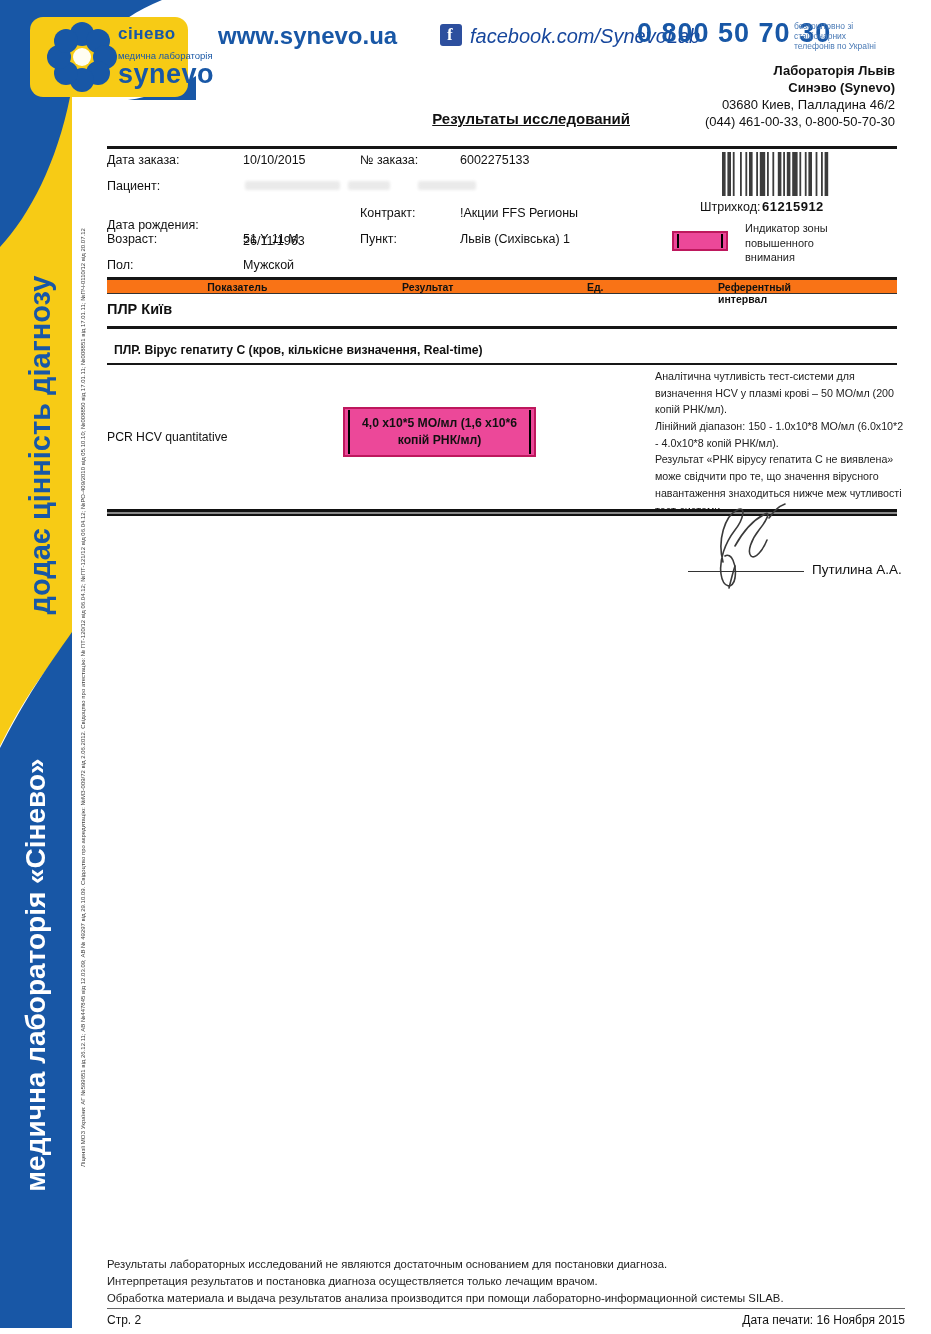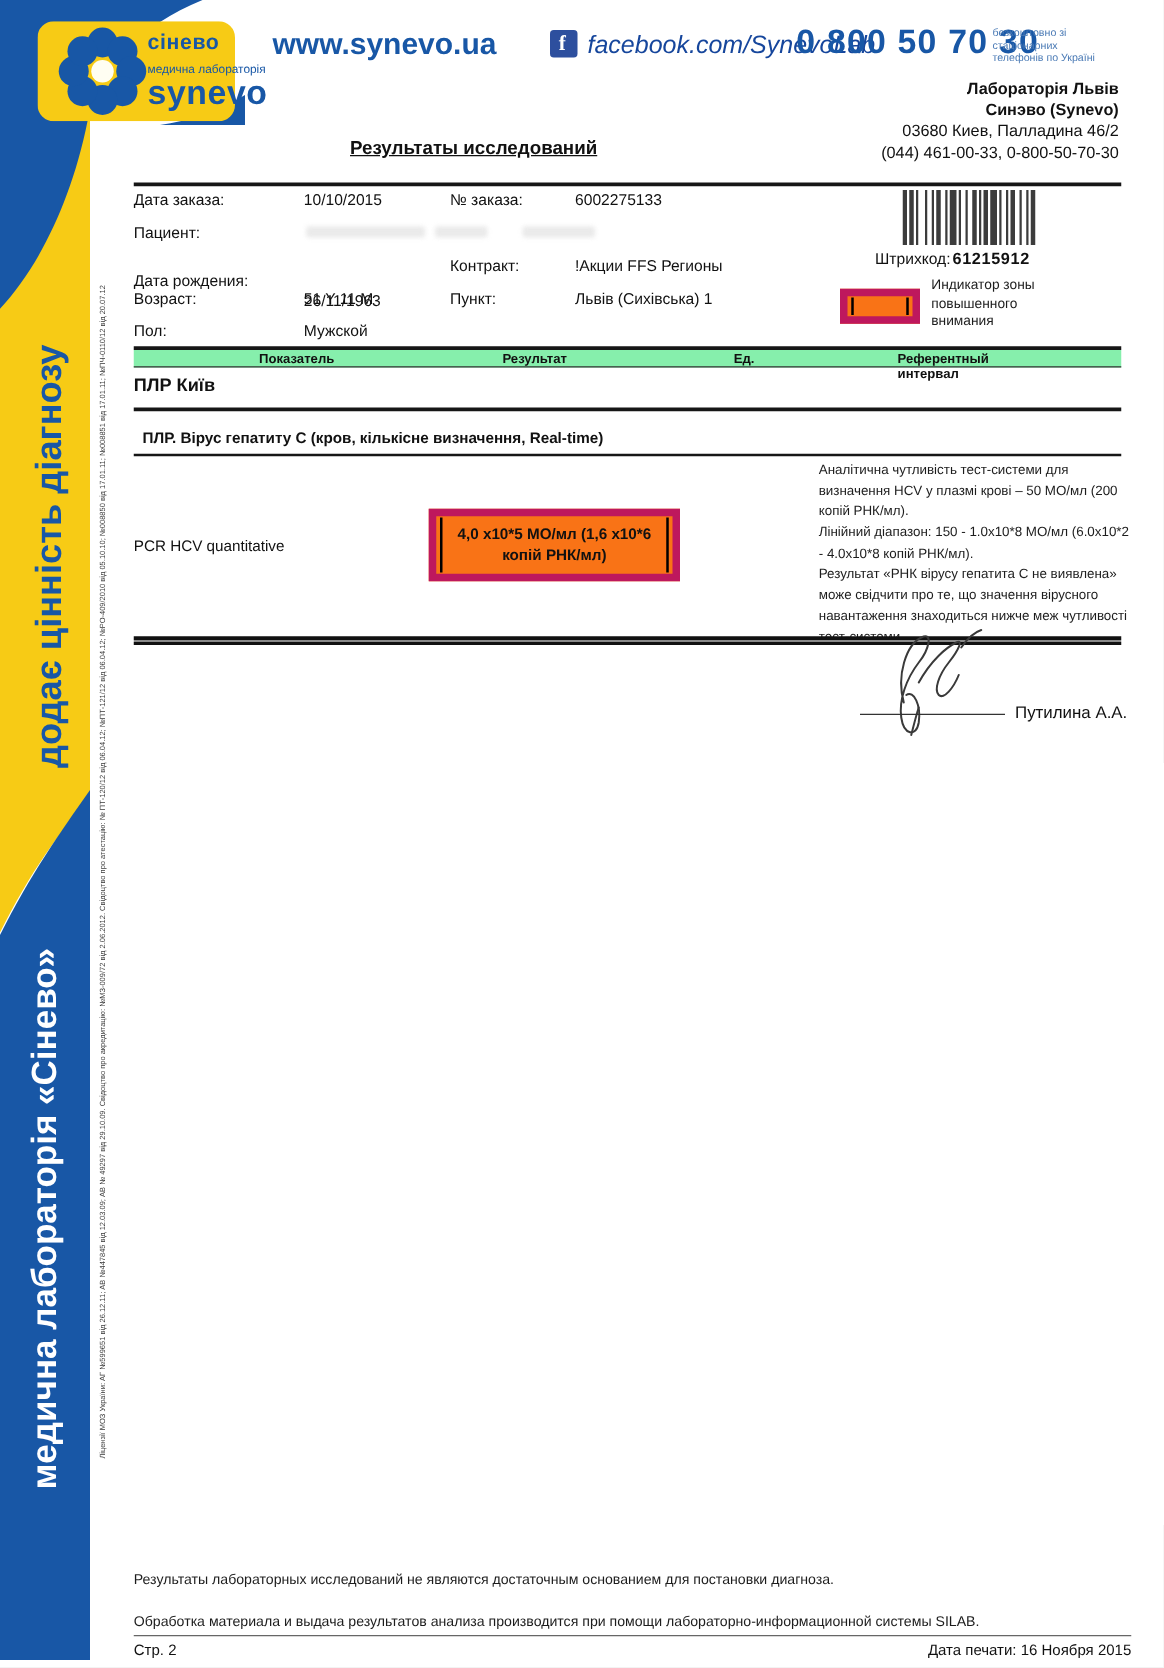--- a/index.html
+++ b/index.html
@@ -9,25 +9,25 @@
   .b{font-weight:bold;}
   .it{font-style:italic;}
   .blue{color:#1857a6;}
   .navy{color:#16469c;}
   
   .vtext{position:absolute;transform:rotate(-90deg);transform-origin:center;white-space:nowrap;text-align:center;}
   
   .flabel{font-size:12.5px;color:#111;}
   .fval{font-size:12.5px;color:#111;}
   
-  .thead{position:absolute;left:107px;width:790px;height:13px;background:#86efac;border-bottom:1px solid #333;}
+  .thead{position:absolute;left:107px;width:790px;height:13px;background:#f97316;border-bottom:1px solid #333;}
   .thead span{position:absolute;top:1px;font-size:10.5px;font-weight:bold;transform:translateX(-50%);}
   .hline{position:absolute;background:#161616;}
   
-  .railbox{position:absolute;border:6px solid #be185d;background:#f97316;}
+  .railbox{position:absolute;border:2px solid #be185d;background:#ec4899;}
   .railbox::before,.railbox::after{content:"";position:absolute;top:1px;bottom:1px;width:2px;background:#000;}
   .railbox::before{left:3px;} .railbox::after{right:3px;}
   .refpara{font-size:10.7px;line-height:1.56;color:#1d1d1d;}
   .redact{position:absolute;height:9px;background:#e3e3e3;filter:blur(1.5px);opacity:.75;border-radius:2px;}
   .disc{font-size:11.3px;color:#1d1d1d;}
 </style>
 </head>
 <body>
 
 <div id="page">
@@ -80,21 +80,21 @@
     <div>телефонів по Україні</div>
   </div>
 
   <div class="abs" style="right:36px;top:62px;width:300px;text-align:right;font-size:13px;line-height:17px;">
     <div class="b">Лабораторія Львів</div>
     <div class="b">Синэво (Synevo)</div>
     <div>03680 Киев, Палладина 46/2</div>
     <div>(044) 461-00-33, 0-800-50-70-30</div>
   </div>
 
-  <div class="abs b" style="left:280px;top:110px;width:350px;text-align:left;font-size:15px;text-decoration:underline;">Результаты исследований</div>
+  <div class="abs b" style="left:280px;top:110px;width:350px;text-align:right;font-size:15px;text-decoration:underline;">Результаты исследований</div>
 
   <div class="hline" style="left:107px;top:146px;width:790px;height:3px;"></div>
 
   <div class="abs flabel" style="left:107px;top:153px;">Дата заказа:</div>
   <div class="abs fval" style="left:243px;top:153px;">10/10/2015</div>
   <div class="abs flabel" style="left:360px;top:153px;">№ заказа:</div>
   <div class="abs fval" style="left:460px;top:153px;">6002275133</div>
 
   <div class="abs flabel" style="left:107px;top:179px;">Пациент:</div>
   <div class="redact" style="left:245px;top:181px;width:95px;"></div>
@@ -181,18 +181,19 @@
       <path d="M28,62 C22,40 30,16 42,10 C52,5 48,20 40,30 C30,43 24,60 26,74 C28,88 38,90 40,78 C42,64 36,52 30,56"></path>
       <path d="M40,46 C50,28 62,18 70,14 C76,11 72,20 64,30 C56,40 52,52 56,56 C60,60 68,50 72,40"></path>
       <path d="M74,18 C78,12 84,6 90,4"></path>
       <path d="M34,88 C36,80 38,72 40,66"></path>
     </g>
   </svg>
   <div class="abs" style="left:688px;top:571px;width:116px;height:0;border-top:1.5px solid #333;"></div>
   <div class="abs" style="left:812px;top:562px;font-size:13.5px;">Путилина А.А.</div>
 
   <div class="abs disc" style="left:107px;top:1258px;">Результаты лабораторных исследований не являются достаточным основанием для постановки диагноза.</div>
+  <div class="abs disc" style="left:107px;top:1275px;">Интерпретация результатов и постановка диагноза осуществляется только лечащим врачом.</div>
   <div class="abs disc" style="left:107px;top:1292px;">Обработка материала и выдача результатов анализа производится при помощи лабораторно-информационной системы SILAB.</div>
   <div class="abs" style="left:107px;top:1308px;width:798px;height:0;border-top:1px solid #666;"></div>
   <div class="abs" style="left:107px;top:1313px;font-size:12px;">Стр. 2</div>
   <div class="abs" style="right:26px;top:1313px;font-size:12px;">Дата печати: 16 Ноября 2015</div>
 
 </div>
 
 </body></html>

